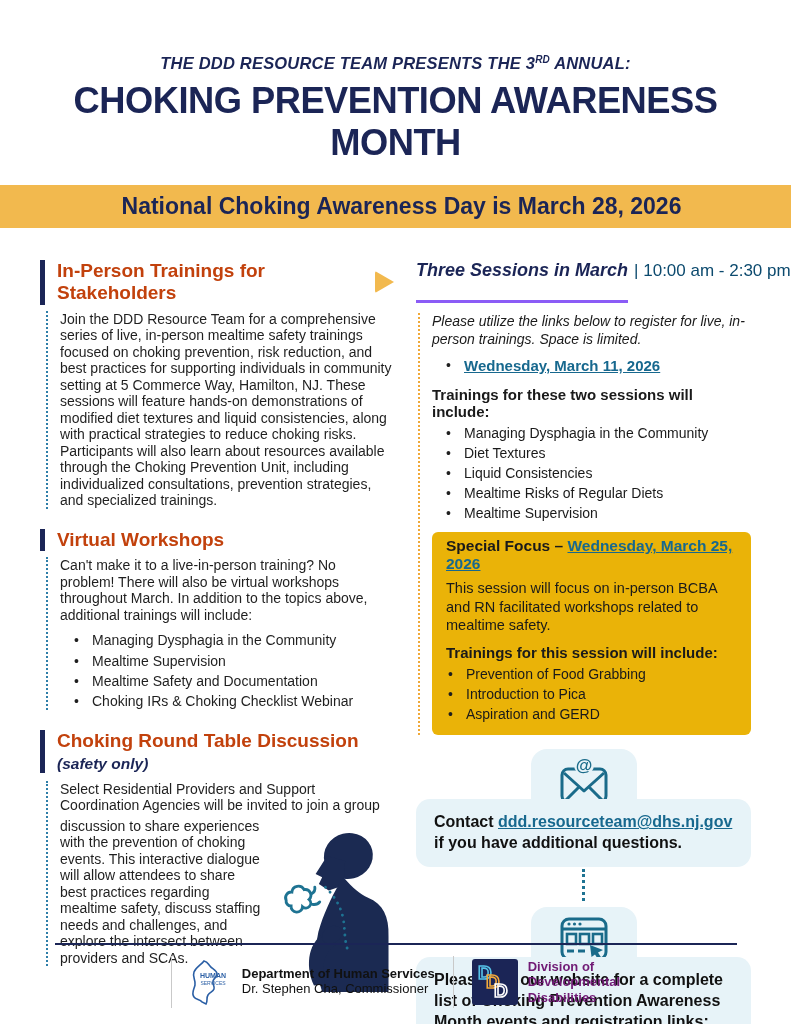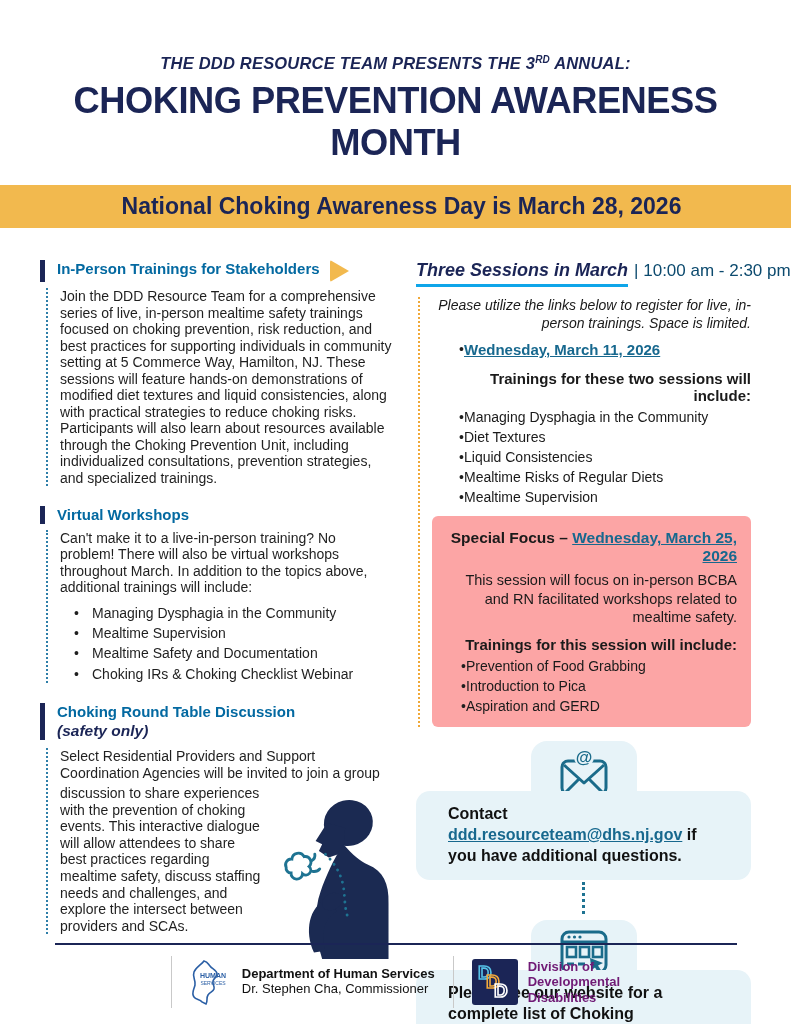--- a/index.html
+++ b/index.html
@@ -18,58 +18,58 @@
 
   
   .cols { display:flex; gap:22px; padding:32px 40px 0 40px; }
   .col-left { width:354px; flex:none; }
   .col-right { flex:1; min-width:0; }
 
   
   .sec { margin-bottom:20px; }
   .sec-h { display:flex; align-items:stretch; }
   .sec-bar { width:5px; background:#1b2556; margin-right:12px; flex:none; }
-  .sec-title { font-weight:800; font-size:15px; color:#0369a1; line-height:1.18; }
+  .sec-title { font-weight:800; font-size:19px; color:#c2410c; line-height:1.18; }
   .sec-sub { font-style:italic; font-weight:700; font-size:15.5px; color:#1b2556; margin-top:2px; }
   .arrow-right { width:0; height:0; border-top:11px solid transparent; border-bottom:11px solid transparent;
                  border-left:19px solid #f2b94e; margin-left:10px; align-self:center; border-radius:2px; }
   .sec-body { margin-left:6px; border-left:2px dotted #2e7ea8; padding-left:12px; margin-top:6px;
               font-size:14px; line-height:1.18; color:#1f1f1f; }
   .sec-body p { margin-bottom:4px; }
   .blist { margin-top:8px; }
   .blt { display:flex; line-height:1.3; margin-bottom:2px; font-size:14px; }
   .blt .dot::before { content:"•"; }
   .blt .dot { width:18px; margin-left:14px; flex:none; color:#1f1f1f; }
 
   
   .chokefig { float:right; width:124px; height:172px; margin:2px 0 0 8px; }
 
   
   .rc-head { display:flex; align-items:baseline; white-space:nowrap; }
   .rc-title { font-style:italic; font-weight:800; font-size:18px; color:#1b2556;
-              border-bottom:3px solid #0ea5e9; padding-bottom:3px; }
+              border-bottom:3px solid #8b5cf6; padding-bottom:19px; }
   .rc-time { font-size:17px; color:#0c4a6e; margin-left:6px; }
-  .rc-body { margin-left:2px; border-left:2px dotted #f0a838; padding-left:12px; margin-top:10px;text-align:right; }
+  .rc-body { margin-left:2px; border-left:2px dotted #f0a838; padding-left:12px; margin-top:10px; }
   .rc-note { font-style:italic; font-size:14px; line-height:1.25; margin-bottom:8px; }
   .linklist { margin-bottom:10px; }
   .linklist .blt { margin-bottom:3px; }
   a.datelink { color:#17688e; font-weight:800; font-size:15px; text-decoration:underline; cursor:pointer; }
   .rc-bold { font-weight:800; font-size:15px; margin-bottom:4px; }
 
-  .special-box { background:#fca5a5; border-radius:6px; padding:13px 14px 10px 2px; margin-top:10px; }
+  .special-box { background:#eab308; border-radius:6px; padding:5px 14px 10px 2px; margin-top:10px; }
   .special-box .sp-title { font-weight:800; font-size:15.5px; margin-left:12px; margin-bottom:6px; }
   .special-box .sp-body { font-size:14.5px; line-height:1.25; margin-left:12px; margin-bottom:10px; }
   .special-box .rc-bold { margin-left:12px; }
 
   
   .callout { position:relative; margin-top:64px; }
   .callout .tab { position:absolute; top:-50px; left:50%; transform:translateX(-50%);
                   width:106px; height:62px; background:#e7f3f8; border-radius:16px 16px 0 0;
                   display:flex; align-items:flex-start; justify-content:center; padding-top:5px; }
-  .callout .cbox { position:relative; background:#e7f3f8; border-radius:14px; padding:13px 32px; }
+  .callout .cbox { position:relative; background:#e7f3f8; border-radius:14px; padding:13px 18px; }
   .cbox-text { font-weight:800; font-size:16px; line-height:1.3; color:#111; }
   a.teal { color:#17688e; font-weight:800; text-decoration:underline; cursor:pointer; }
   .connector { width:0; height:32px; border-left:3px dotted #1e7392; margin:2px auto 0 auto; }
 
   
   .footer-line { position:absolute; top:931px; left:55px; right:54px; border-top:2px solid #1b2556; }
   .footer { position:absolute; top:944px; left:0; right:0; display:flex; justify-content:center;
             align-items:center; gap:18px; }
   .fgroup { display:flex; align-items:center; gap:10px; }
   .ftext .ft-title { font-weight:800; font-size:13px; color:#111; }

